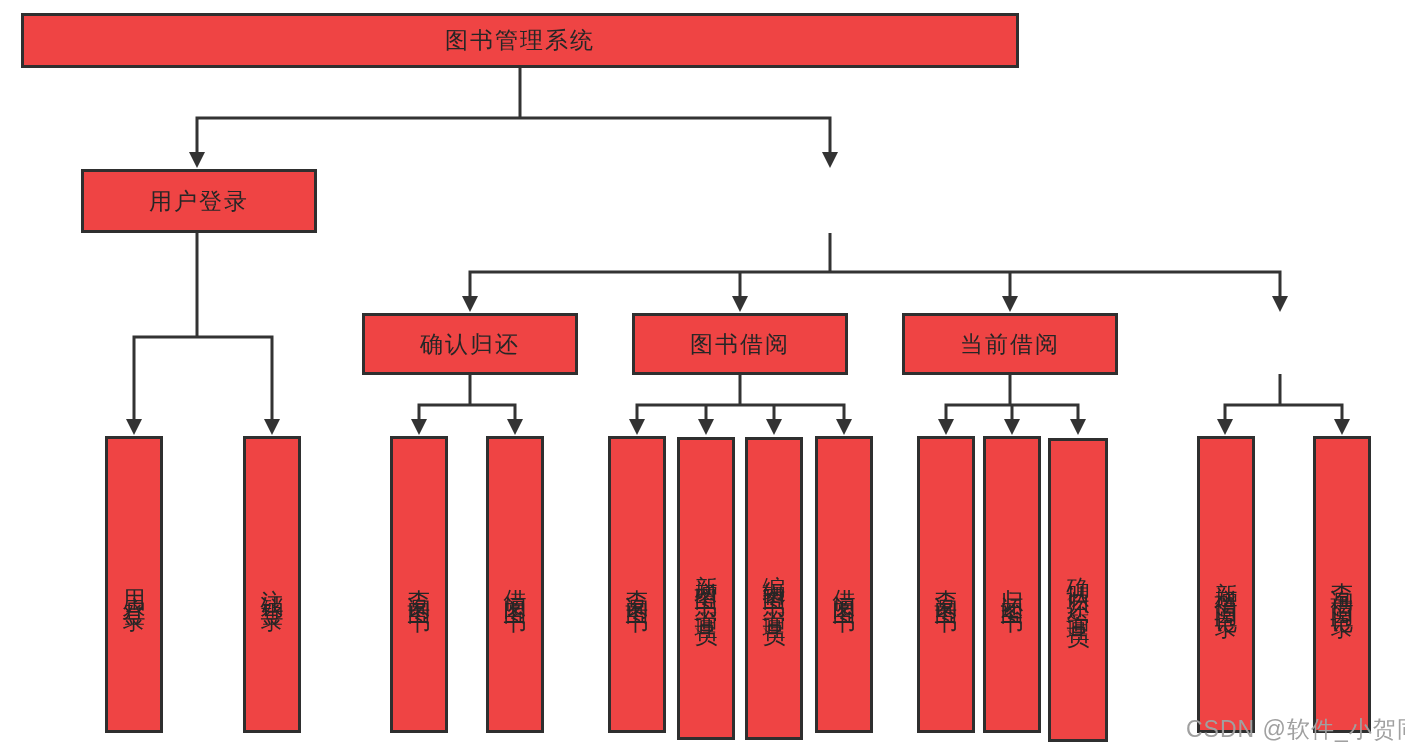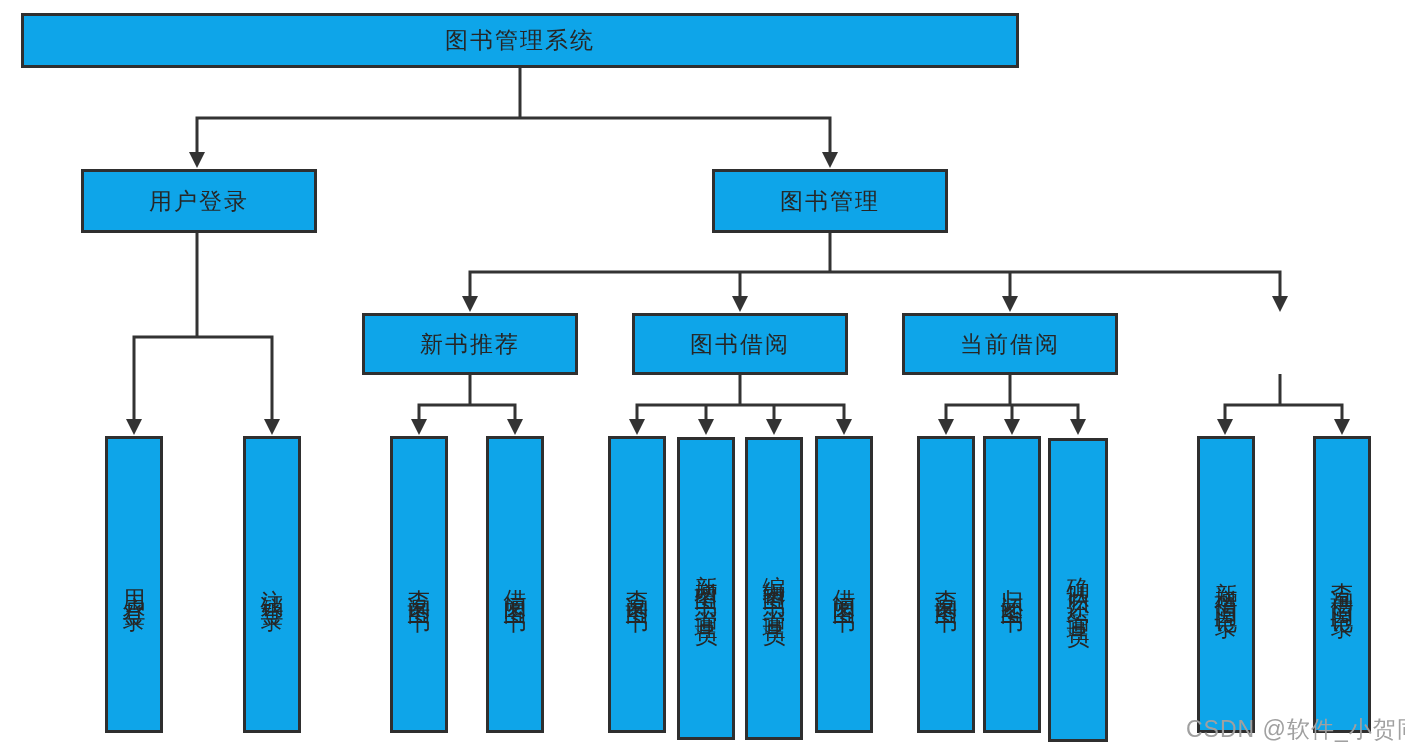--- a/index.html
+++ b/index.html
@@ -21,21 +21,21 @@
   .connectors{
     position:absolute;left:0;top:0;width:1405px;height:747px;
     pointer-events:none;
   }
   .connectors path{stroke:var(--line);stroke-width:3;fill:none;}
   .connectors polygon{fill:var(--line);stroke:none;}
   .box{
     position:absolute;
     box-sizing:border-box;
     border:3px solid var(--box-border);
-    background:#0ea5e9;
+    background:#ef4444;
     display:flex;
     align-items:center;
     justify-content:center;
     font-size:23px;
     color:var(--text);
     letter-spacing:2px;
   }
   .vbox{
     writing-mode:vertical-rl;
     text-orientation:mixed;
@@ -101,23 +101,22 @@
 
     <path d="M1280 374 V405"></path>
     <path d="M1225 419 V405 H1342 V419"></path>
     <polygon points="1217,419 1233,419 1225,435"></polygon>
     <polygon points="1334,419 1350,419 1342,435"></polygon>
   </svg>
 
   <div class="box" style="left:21px;top:13px;width:998px;height:55px">图书管理系统</div>
 
   <div class="box" style="left:81px;top:169px;width:236px;height:64px">用户登录</div>
-  <div class="box" style="left:712px;top:169px;width:236px;height:64px">图书管理</div>
 
-  <div class="box" style="left:362px;top:313px;width:216px;height:62px">新书推荐</div>
+  <div class="box" style="left:362px;top:313px;width:216px;height:62px">确认归还</div>
   <div class="box" style="left:902px;top:313px;width:216px;height:62px">当前借阅</div>
   <div class="box" style="left:632px;top:313px;width:216px;height:62px">图书借阅</div>
 
   <div class="box vbox" style="left:105px;top:436px;width:58px;height:297px">用户登录</div>
   <div class="box vbox" style="left:243px;top:436px;width:58px;height:297px">注销登录</div>
 
   <div class="box vbox" style="left:390px;top:436px;width:58px;height:297px">查询图书</div>
   <div class="box vbox" style="left:486px;top:436px;width:58px;height:297px">借阅图书</div>
 
   <div class="box vbox" style="left:608px;top:436px;width:58px;height:297px">查询图书</div>

